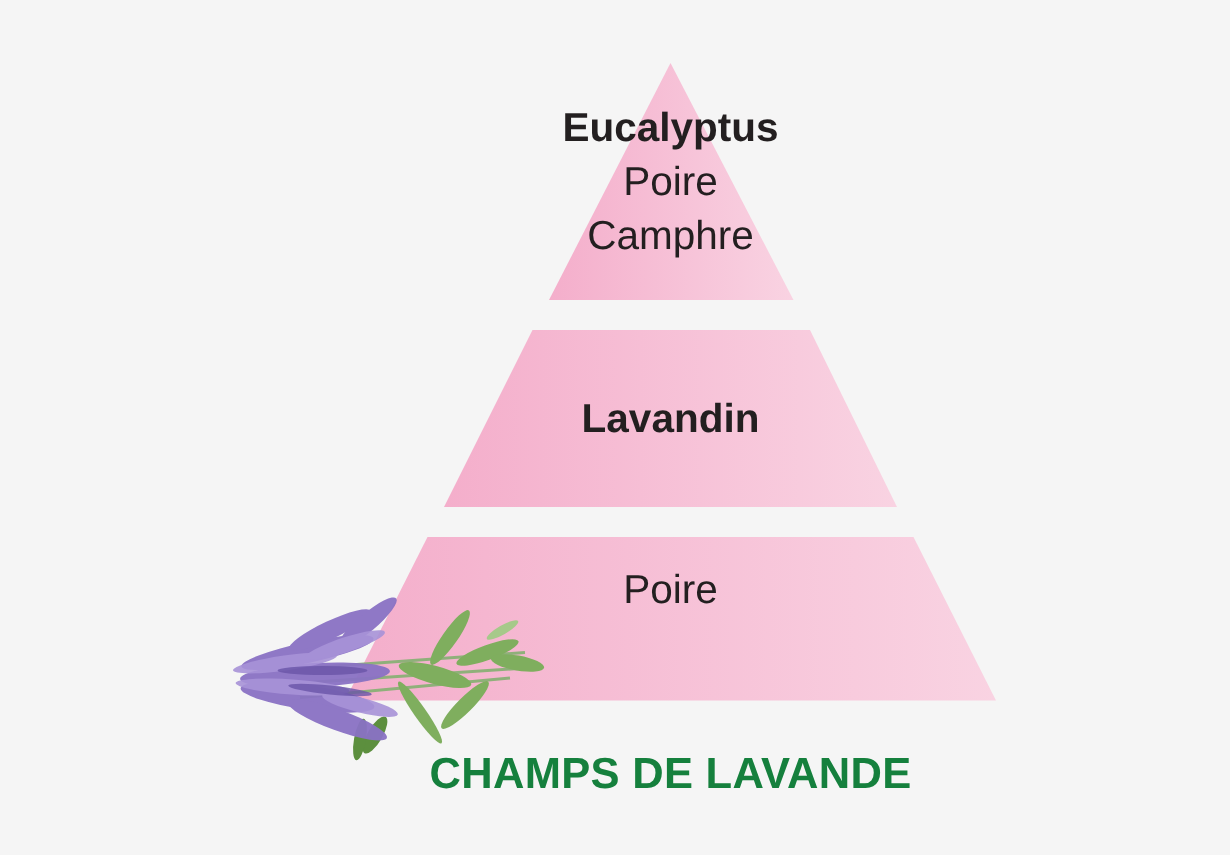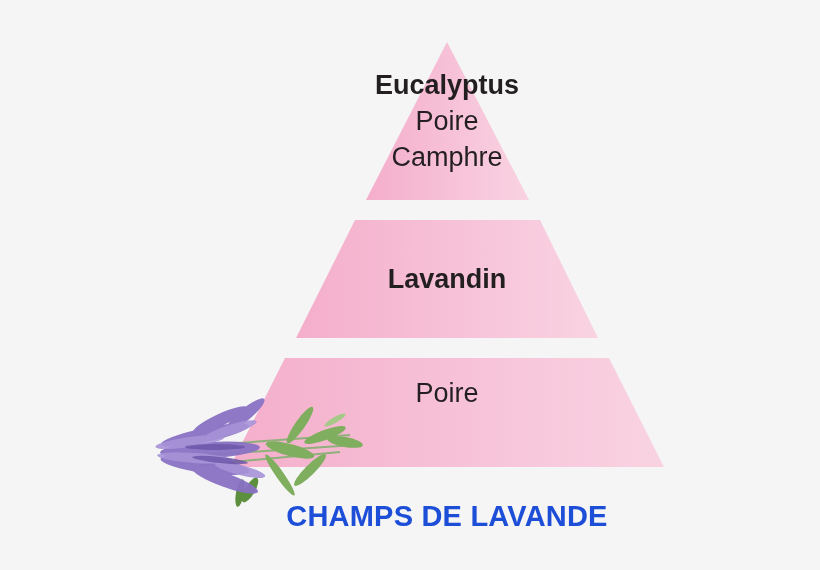--- a/index.html
+++ b/index.html
@@ -4,21 +4,21 @@
 <style>
   html, body { margin: 0; padding: 0; }
   body { width: 820px; height: 570px; background: #f5f5f5; position: relative; overflow: hidden; font-family: "Liberation Sans", sans-serif; }
   #pyramid { position: absolute; left: 0; top: 0; width: 820px; height: 570px; }
   .tier-text { position: absolute; left: 247px; width: 400px; text-align: center; color: #231f20; }
   .note { display: block; font-size: 27px; line-height: 36px; }
   .note.bold { font-weight: bold; }
   #tier-top { top: 67px; }
   #tier-middle { top: 261px; text-align: center; }
   #tier-base { top: 375px; }
-  #title { position: absolute; left: 247px; width: 400px; top: 500px; text-align: center; color: #1d4ed8; font-weight: bold; font-size: 29px; letter-spacing: 0.2px; }
+  #title { position: absolute; left: 247px; width: 400px; top: 500px; text-align: center; color: #15803d; font-weight: bold; font-size: 29px; letter-spacing: 0.2px; }
   #bouquet { position: absolute; left: 150px; top: 390px; width: 220px; height: 120px; }
 </style>
 </head>
 <body>
 
 <svg id="pyramid" viewBox="0 0 820 570" xmlns="http://www.w3.org/2000/svg">
   <defs>
     <linearGradient id="pinkGrad" x1="0" y1="0" x2="1" y2="0">
       <stop offset="0" stop-color="#f4aecb"></stop>
       <stop offset="1" stop-color="#f9d3e2"></stop>

